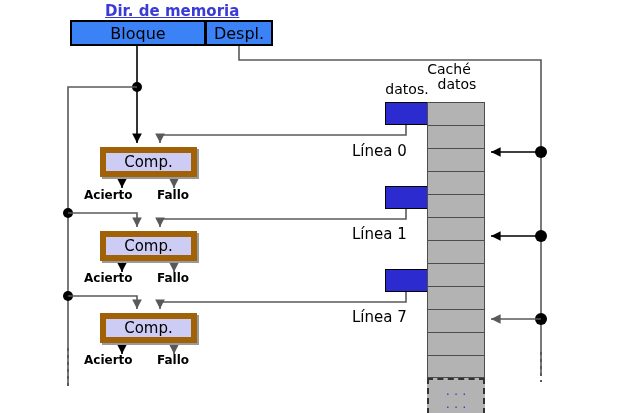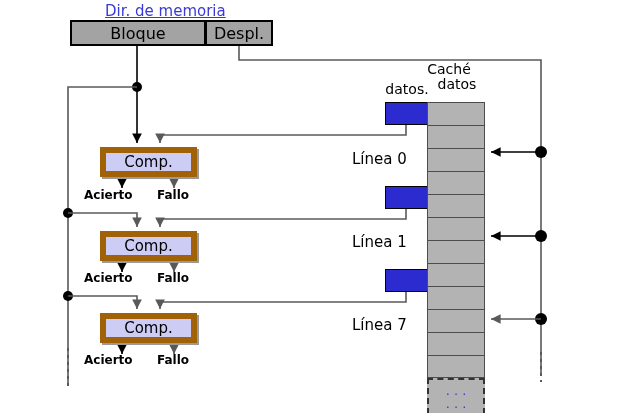--- a/index.html
+++ b/index.html
@@ -1,42 +1,42 @@
 <!DOCTYPE html>
 <html><head>
 <meta charset="utf-8">
 <style>
   html,body{margin:0;padding:0;background:#ffffff;}
   body{width:637px;height:413px;position:relative;overflow:hidden;
        font-family:"DejaVu Sans","Liberation Sans",sans-serif;}
   #diagram{position:absolute;left:0;top:0;width:637px;height:413px;}
   .lbl{position:absolute;white-space:nowrap;}
   
-  #title{left:105px;top:2px;font-size:15px;color:#3a3ad6;font-weight:normal;
+  #title{left:105px;top:2px;font-size:15px;color:#3a3ad6;font-weight:bold;
          text-decoration:underline;font-family:"DejaVu Sans",sans-serif;}
   
-  .addrbox{position:absolute;border:2px solid #000;background:#a3a3a3;box-sizing:border-box;
+  .addrbox{position:absolute;border:2px solid #000;background:#3b82f6;box-sizing:border-box;
            display:flex;align-items:center;justify-content:center;
            font-size:16px;color:#000;}
   #addr-bloque{left:70px;top:20px;width:136px;height:26px;}
   #addr-despl{left:205px;top:20px;width:68px;height:26px;}
   
   .comp{position:absolute;width:97px;height:30px;background:#ccccf5;
         border:6px solid #a16207;box-sizing:border-box;
         display:flex;align-items:center;justify-content:center;
         font-size:15px;color:#000;box-shadow:2px 2px 0 #9a9a9a;}
   #comp0{left:100px;top:147px;}
   #comp1{left:100px;top:231px;}
   #comp2{left:100px;top:313px;}
   
   .hitmiss{font-size:12px;color:#000;font-weight:bold;}
   
   .cachehdr{font-size:14px;color:#000;text-align:center;line-height:1.05;}
   
-  .linea{font-size:15px;color:#000;margin-top:8px;}
+  .linea{font-size:15px;color:#000;}
   
   .etiq{position:absolute;width:43px;height:23px;background:#2b2bcf;
         border:1px solid #000;box-sizing:border-box;}
   
   #cachecol{position:absolute;left:427px;top:102px;width:58px;}
   .cell{width:58px;height:23px;background:#b3b3b3;border:1px solid #4d4d4d;
         border-bottom:none;box-sizing:border-box;}
   .cell.last{border-bottom:1px solid #4d4d4d;}
   .cell.dots{background:#b3b3b3;border:2px dashed #333;box-sizing:border-box;
              height:46px;display:flex;flex-direction:column;align-items:center;

